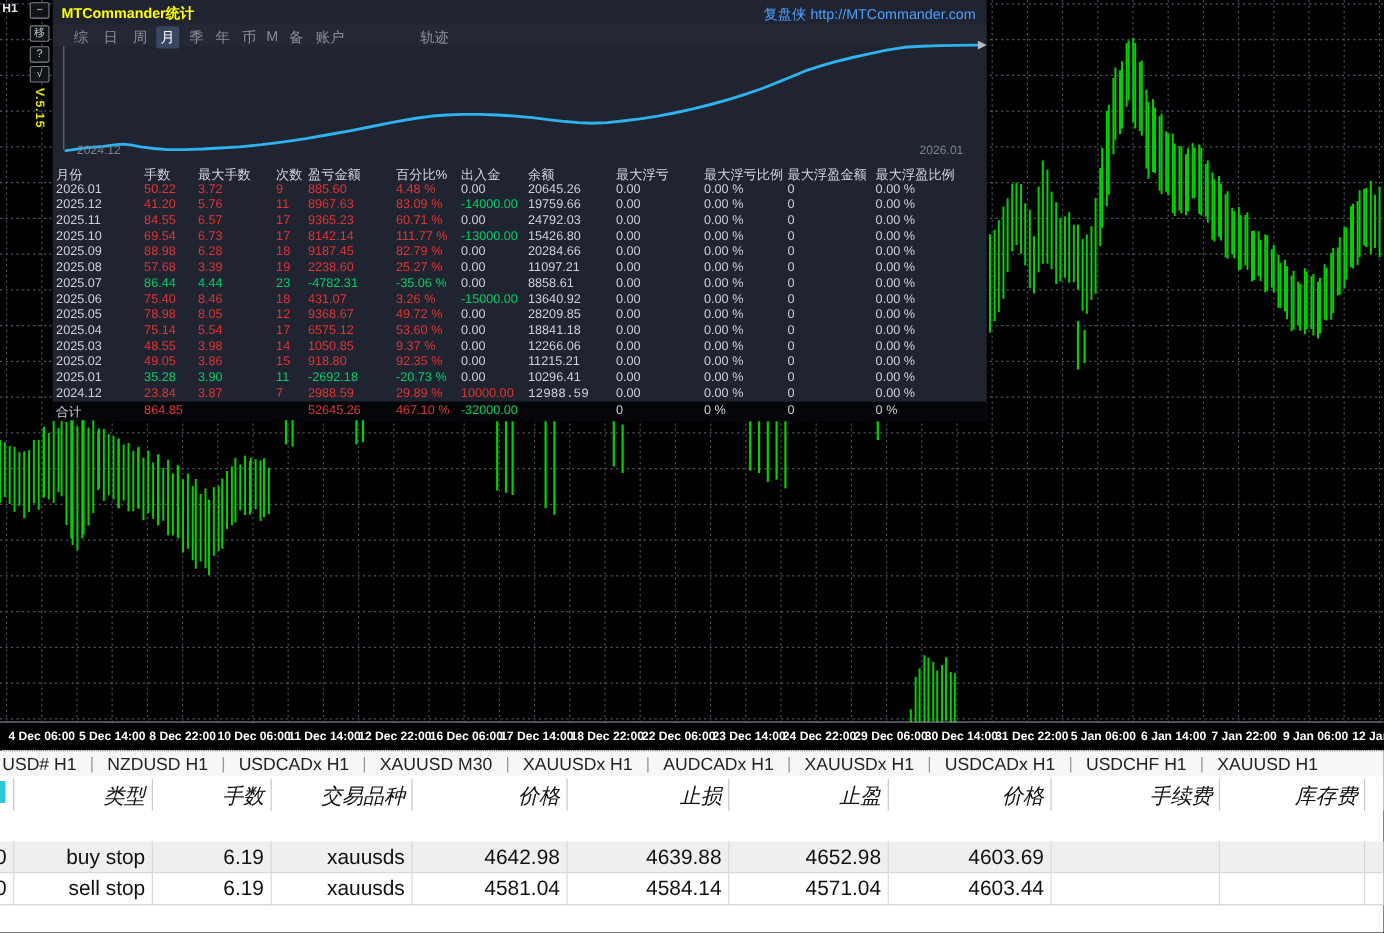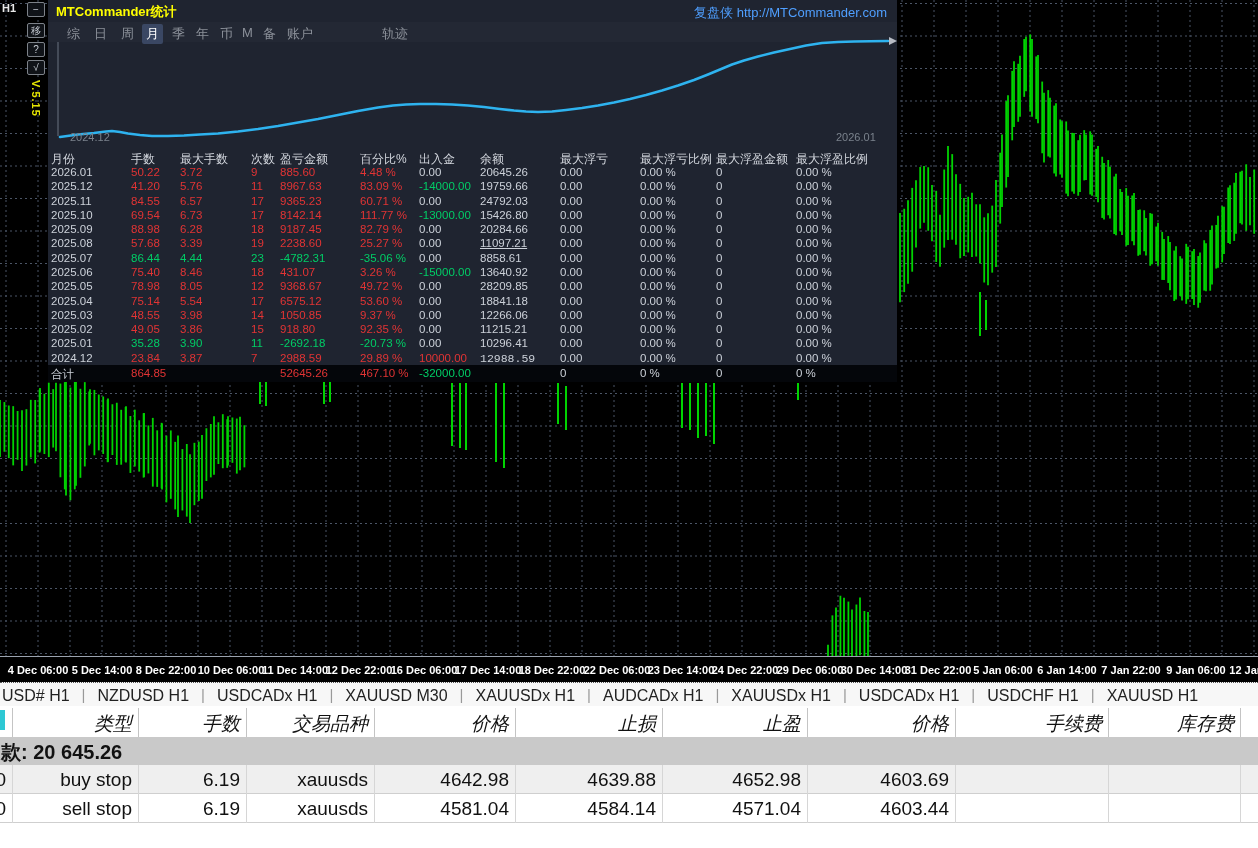--- a/index.html
+++ b/index.html
@@ -480,21 +480,21 @@
           <span style="left: 748px; color: rgb(204, 209, 217);">0.00 %</span>
         </div>
         <div class="st-row" style="top: 237.4px;">
           <span style="left: 3px; color: rgb(204, 209, 217);">2025.08</span>
           <span style="left: 83px; color: rgb(226, 52, 52);">57.68</span>
           <span style="left: 132px; color: rgb(226, 52, 52);">3.39</span>
           <span style="left: 203px; color: rgb(226, 52, 52);">19</span>
           <span style="left: 232px; color: rgb(226, 52, 52);">2238.60</span>
           <span style="left: 312px; color: rgb(226, 52, 52);">25.27 %</span>
           <span style="left: 371px; color: rgb(204, 209, 217);">0.00</span>
-          <span style="left: 432px; color: rgb(204, 209, 217); text-decoration: underline;">11097.21</span>
+          <span style="left: 432px; color: rgb(204, 209, 217);">11097.21</span>
           <span style="left: 512px; color: rgb(204, 209, 217);">0.00</span>
           <span style="left: 592px; color: rgb(204, 209, 217);">0.00 %</span>
           <span style="left: 668px; color: rgb(204, 209, 217);">0</span>
           <span style="left: 748px; color: rgb(204, 209, 217);">0.00 %</span>
         </div>
         <div class="st-row" style="top: 251.68px;">
           <span style="left: 3px; color: rgb(204, 209, 217);">2025.07</span>
           <span style="left: 83px; color: rgb(0, 205, 102);">86.44</span>
           <span style="left: 132px; color: rgb(0, 205, 102);">4.44</span>
           <span style="left: 203px; color: rgb(0, 205, 102);">23</span>
@@ -629,23 +629,20 @@
         <span class="t-hcell" style="left: 240px;">手数</span>
         <span class="t-hcell" style="left: 368px;">交易品种</span>
         <span class="t-hcell" style="left: 509px;">价格</span>
         <span class="t-hcell" style="left: 656px;">止损</span>
         <span class="t-hcell" style="left: 801px;">止盈</span>
         <span class="t-hcell" style="left: 949px;">价格</span>
         <span class="t-hcell" style="left: 1102px;">手续费</span>
         <span class="t-hcell" style="left: 1234px;">库存费</span>
       </div>
     <div class="cyan-sliver"></div>
-    <div class="t-band">
-      <span>款: 20 645.26</span>
-    </div>
     <div id="t-rows">
         <div class="t-row" style="top: 83px; background: rgb(239, 239, 239);">
           <span class="t-cell" style="left: 6px;">0</span>
           <span class="t-cell" style="left: 132px;">buy stop</span>
           <span class="t-cell" style="left: 240px;">6.19</span>
           <span class="t-cell" style="left: 368px;">xauusds</span>
           <span class="t-cell" style="left: 509px;">4642.98</span>
           <span class="t-cell" style="left: 656px;">4639.88</span>
           <span class="t-cell" style="left: 801px;">4652.98</span>
           <span class="t-cell" style="left: 949px;">4603.69</span>

